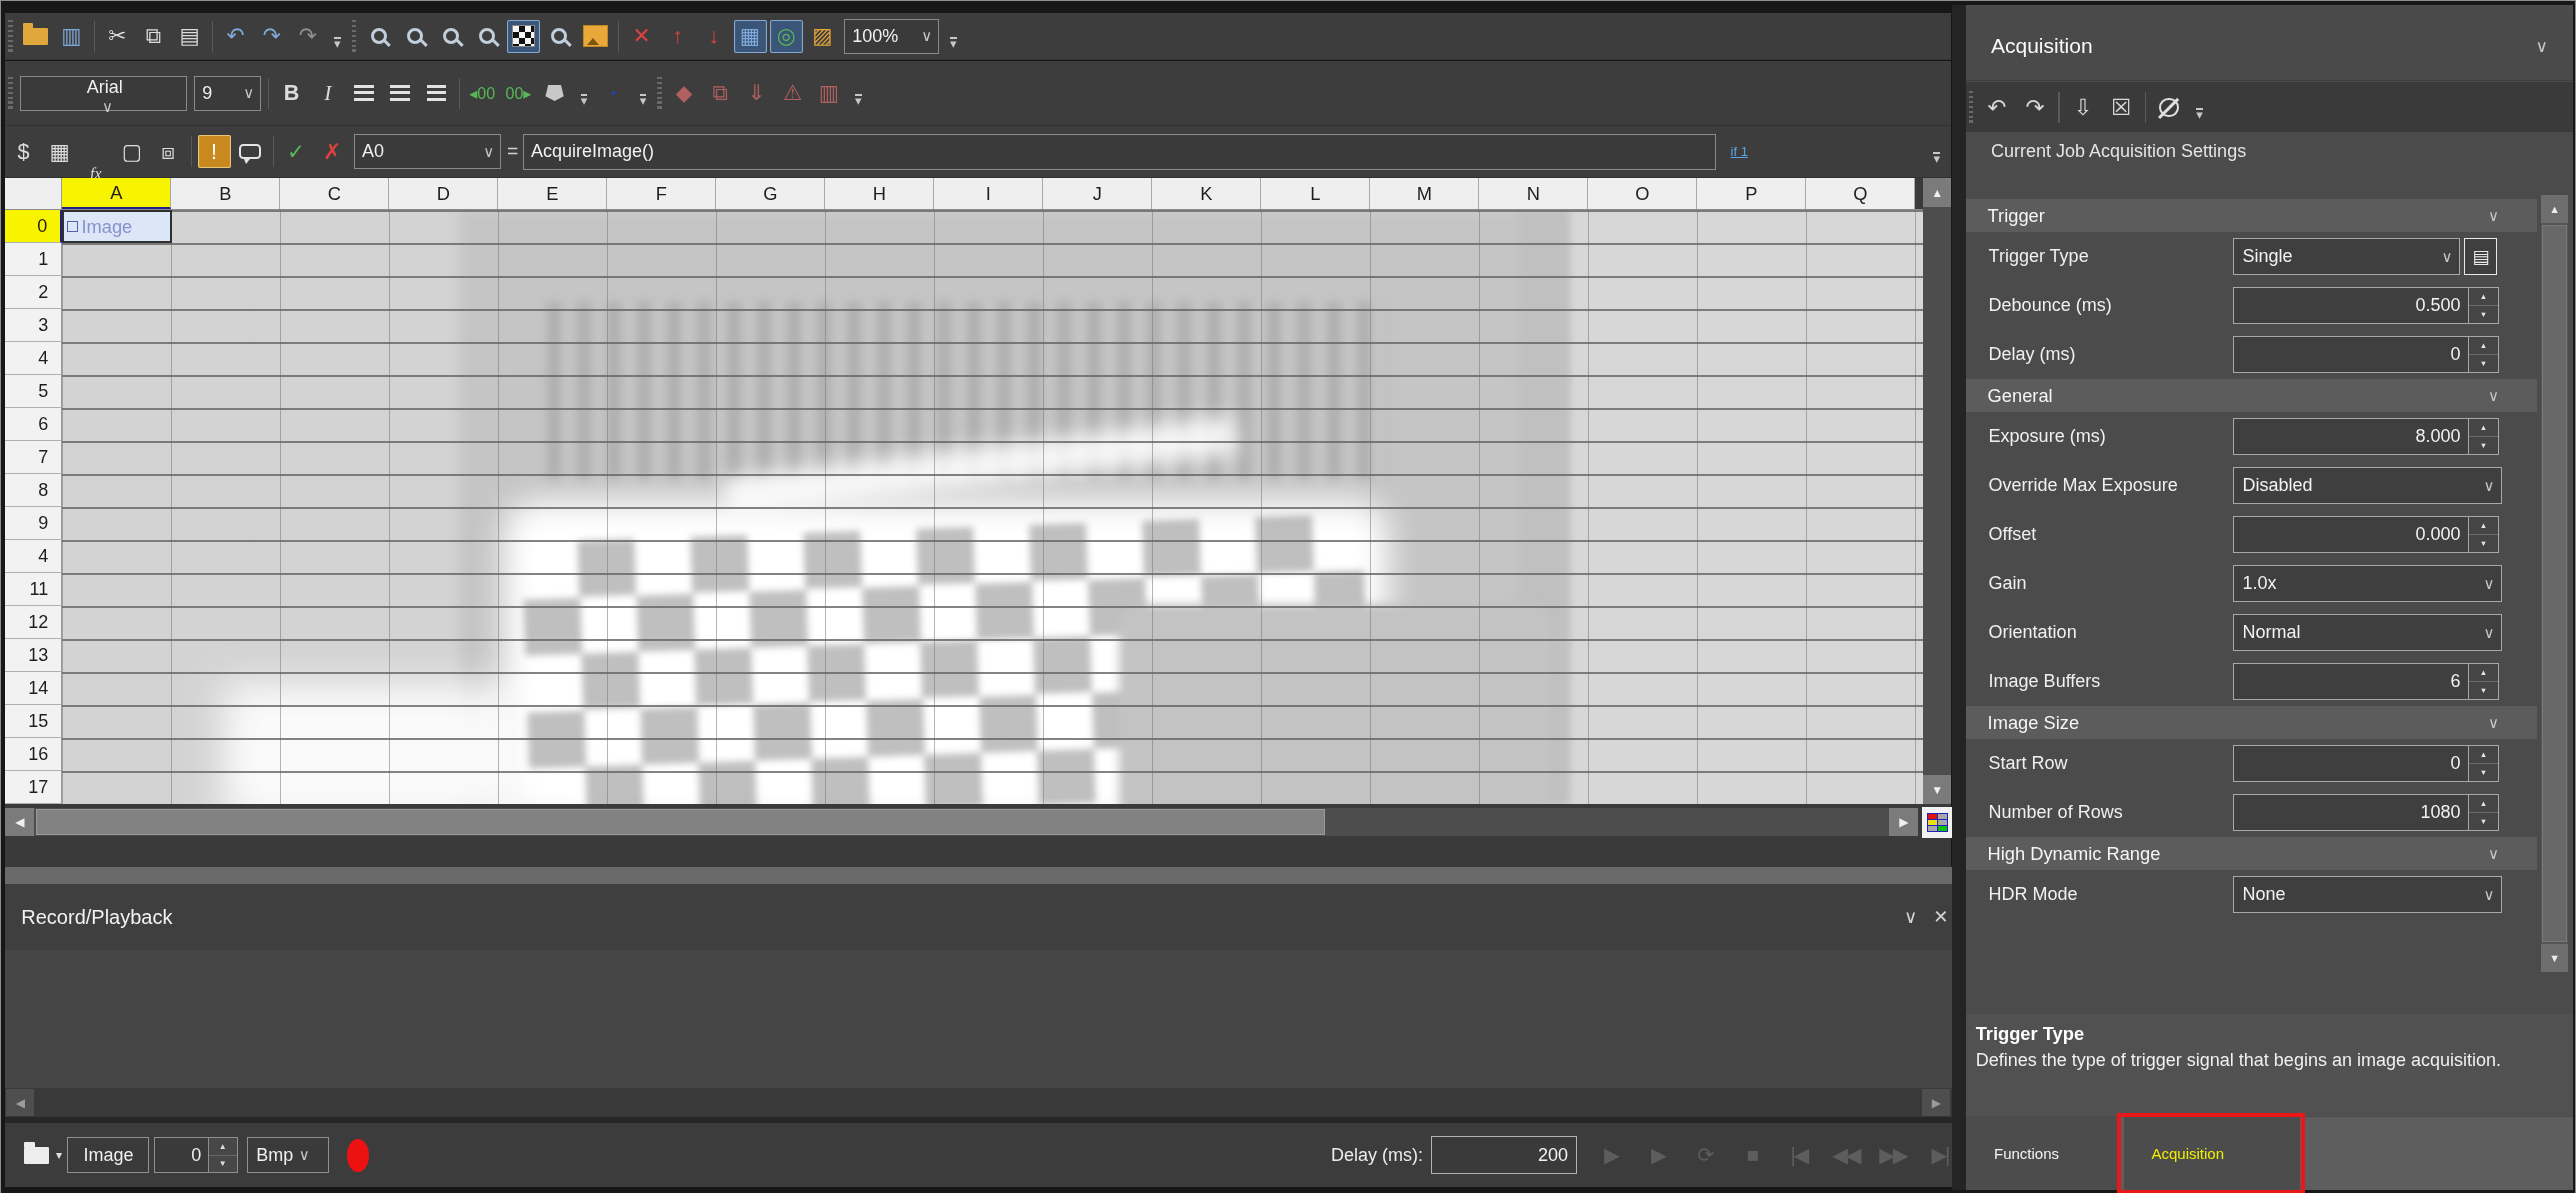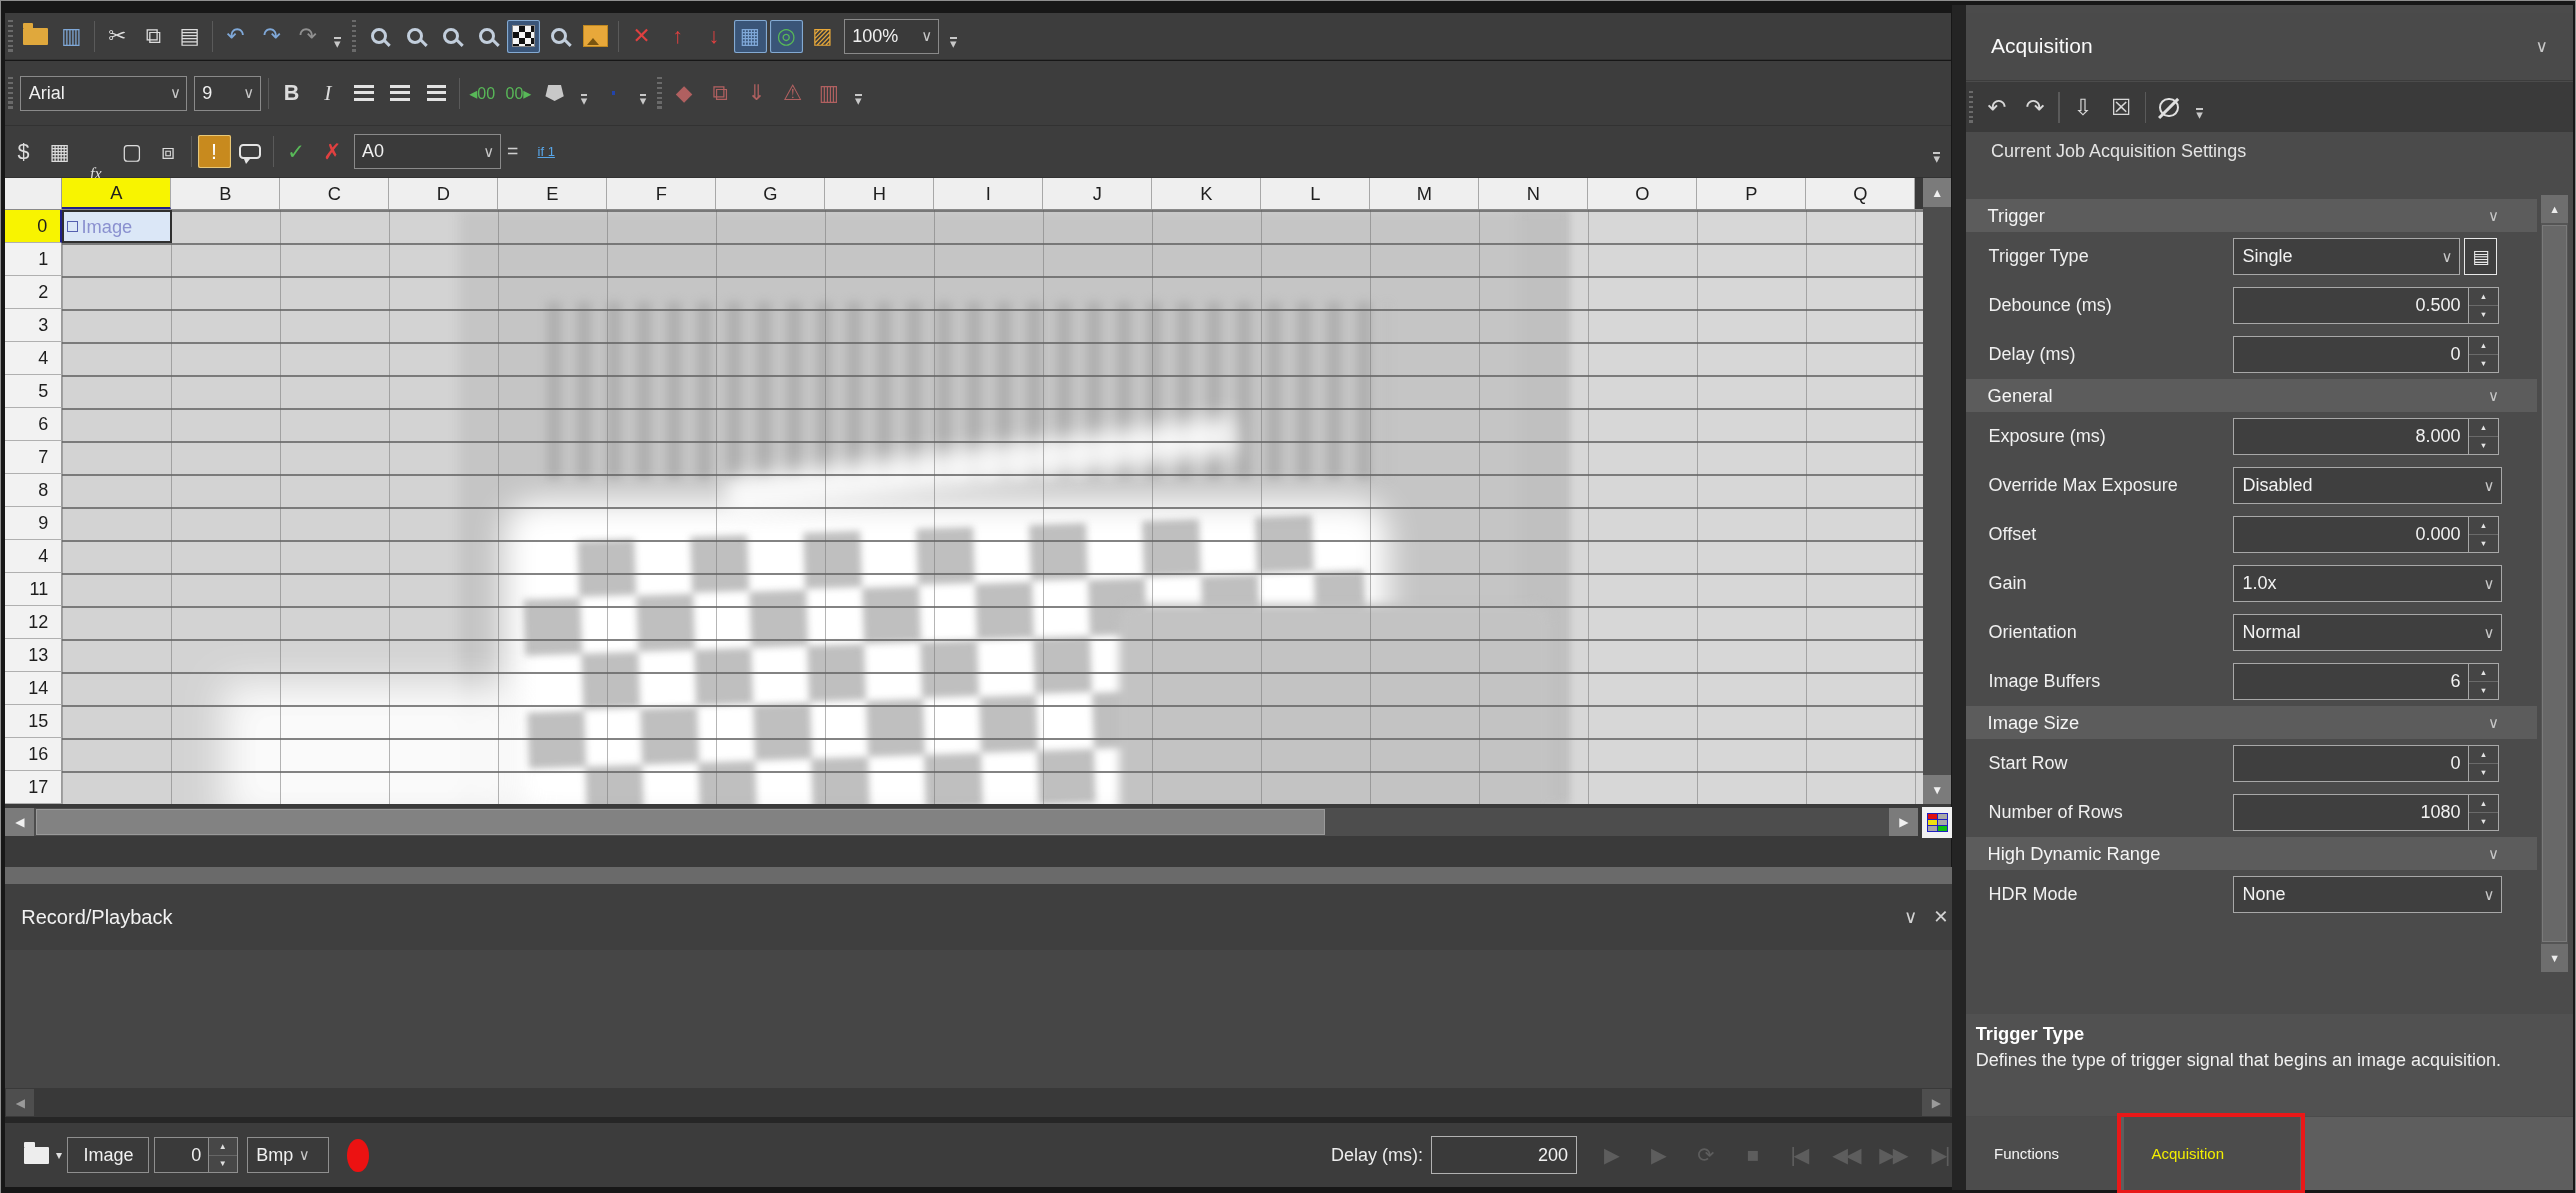--- a/index.html
+++ b/index.html
@@ -192,21 +192,21 @@
         <span class="val">100%</span>
         <span class="chev">∨</span>
       </div>
       <span class="tb-ovf">
         <span>▾</span>
       </span>
     </div>
 
   <div class="tb tb2" id="tb-format">
       <span class="tb-handle"></span>
-      <div class="tb-dd" style="width: 167px;">
+      <div class="tb-dd" style="width: 167px; flex-direction: column;">
         <span class="val">Arial</span>
         <span class="chev">∨</span>
       </div>
       <div class="tb-dd" style="width: 67px;">
         <span class="val">9</span>
         <span class="chev">∨</span>
       </div>
       <span class="tb-sep"></span>
       <span class="ic bolded">B</span>
       <span class="ic ital">I</span>
@@ -259,20 +259,23 @@
         </span>
         <span class="tb-sep"></span>
         <span class="ic c-green">✓</span>
         <span class="ic c-red">✗</span>
       </span>
     <div class="tb-dd cellref">
       <span class="val">A0</span>
       <span class="chev">∨</span>
     </div>
     <span class="eq">=</span>
+    <div class="fx-input">
+      <span>AcquireImage()</span>
+    </div>
     <span class="iflink">if 1</span>
     <span class="tb-ovf endovf">
         <span>▾</span>
       </span>
   </div>
 
   <div class="grid">
     <div class="cells">
       <div class="lyr" style="left:397px;width:1111px;top:0;bottom:0;background:#c5c5c5;filter:blur(5.4px);"></div>
       <div class="lyr" style="left:1456px;width:52px;top:0;bottom:0;background:#c0c0c0;filter:blur(4.9px);"></div>

